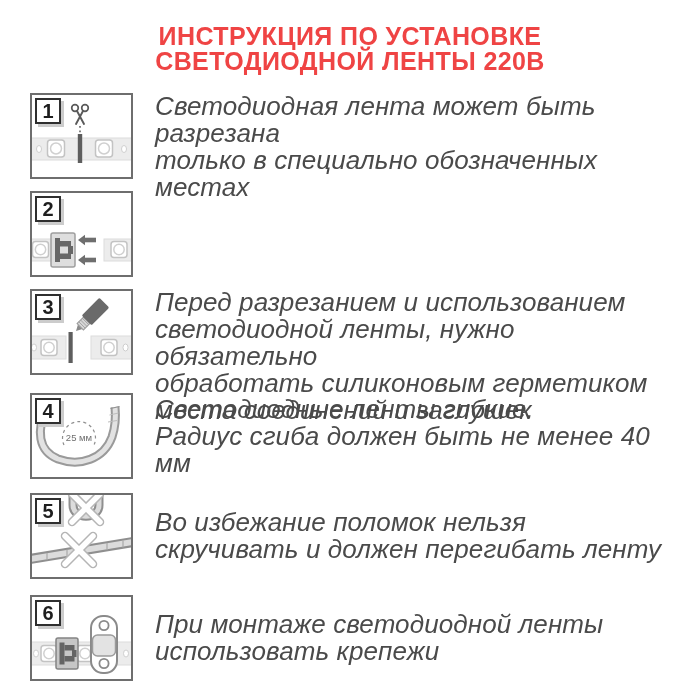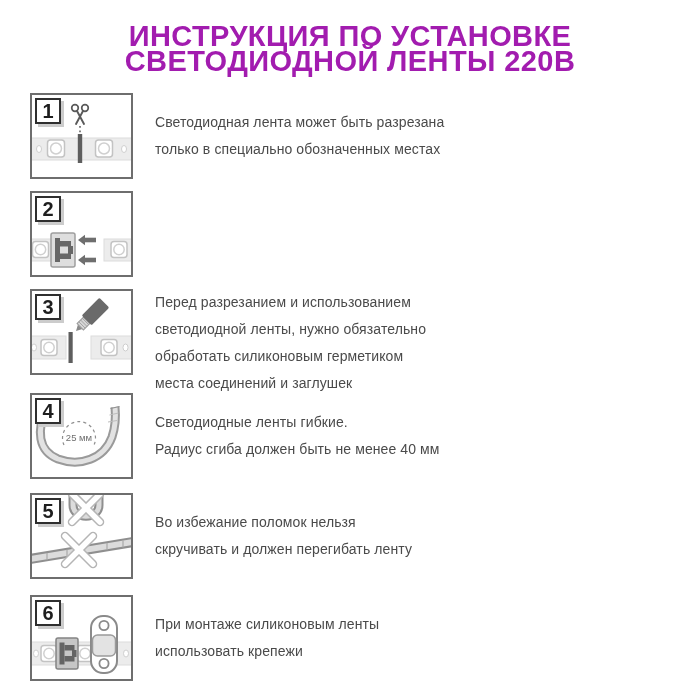--- a/index.html
+++ b/index.html
@@ -1,30 +1,30 @@
 <!DOCTYPE html>
 <html><head>
 <meta charset="utf-8">
 <style>
   html,body{margin:0;padding:0;background:#ffffff;}
   #page{position:relative;width:700px;height:700px;background:#ffffff;overflow:hidden;
         font-family:"Liberation Sans", sans-serif;}
   .title{position:absolute;top:24px;left:0;right:0;text-align:center;
-         font-size:29px;font-weight:bold;line-height:25px;letter-spacing:0.4px;
-         color:#a21caf;white-space:pre-line;}
+         font-size:25px;font-weight:bold;line-height:25px;letter-spacing:0.4px;
+         color:#ef4444;white-space:pre-line;}
   .step{position:absolute;left:30px;right:18px;display:flex;align-items:stretch;}
   .figure{width:103px;height:86px;box-sizing:border-box;border:2px solid #6e6e6e;
           position:relative;background:#ffffff;flex:0 0 auto;}
   .figure svg{display:block;}
   .num{position:absolute;top:3px;left:3px;width:26px;height:26px;box-sizing:border-box;
        border:2px solid #2f2f2f;background:#ffffff;box-shadow:3px 3px 0 #cccccc;
        font-size:20px;font-weight:bold;color:#1e1e1e;line-height:22px;text-align:center;}
   .stext{margin-left:22px;display:flex;align-items:center;min-height:86px;
-         font-size:14px;line-height:27px;color:#4a4a4a;white-space:pre-line;
-         letter-spacing:0.1px;}
+         font-size:26px;line-height:27px;color:#4a4a4a;white-space:pre-line;
+         letter-spacing:0.1px;font-style:italic;}
 </style>
 </head>
 <body>
 
 <div id="page">
 
   <div class="title">ИНСТРУКЦИЯ ПО УСТАНОВКЕ
 СВЕТОДИОДНОЙ ЛЕНТЫ 220В</div>
 
   <div class="step" style="top:93px">
@@ -167,17 +167,17 @@
         <rect x="32.5" y="48" width="10" height="5.5" fill="#646464"></rect>
         <rect x="32.5" y="59" width="10" height="5.5" fill="#646464"></rect>
         <rect x="40" y="53" width="4.5" height="7" fill="#646464"></rect>
         <rect x="59" y="19" width="26" height="57" rx="12" fill="#ffffff" stroke="#8a8a8a" stroke-width="2"></rect>
         <circle cx="72" cy="28.5" r="4.6" fill="#ffffff" stroke="#8a8a8a" stroke-width="1.8"></circle>
         <circle cx="72" cy="66.5" r="4.6" fill="#ffffff" stroke="#8a8a8a" stroke-width="1.8"></circle>
         <rect x="60.5" y="38" width="23" height="21" rx="5" fill="#e3e3e3" stroke="#9b9b9b" stroke-width="1.5"></rect>
       </svg>
       <div class="num">6</div>
     </div>
-    <div class="stext">При монтаже силиконовым ленты
+    <div class="stext">При монтаже светодиодной ленты
 использовать крепежи</div>
   </div>
 
 </div>
 
 </body></html>

